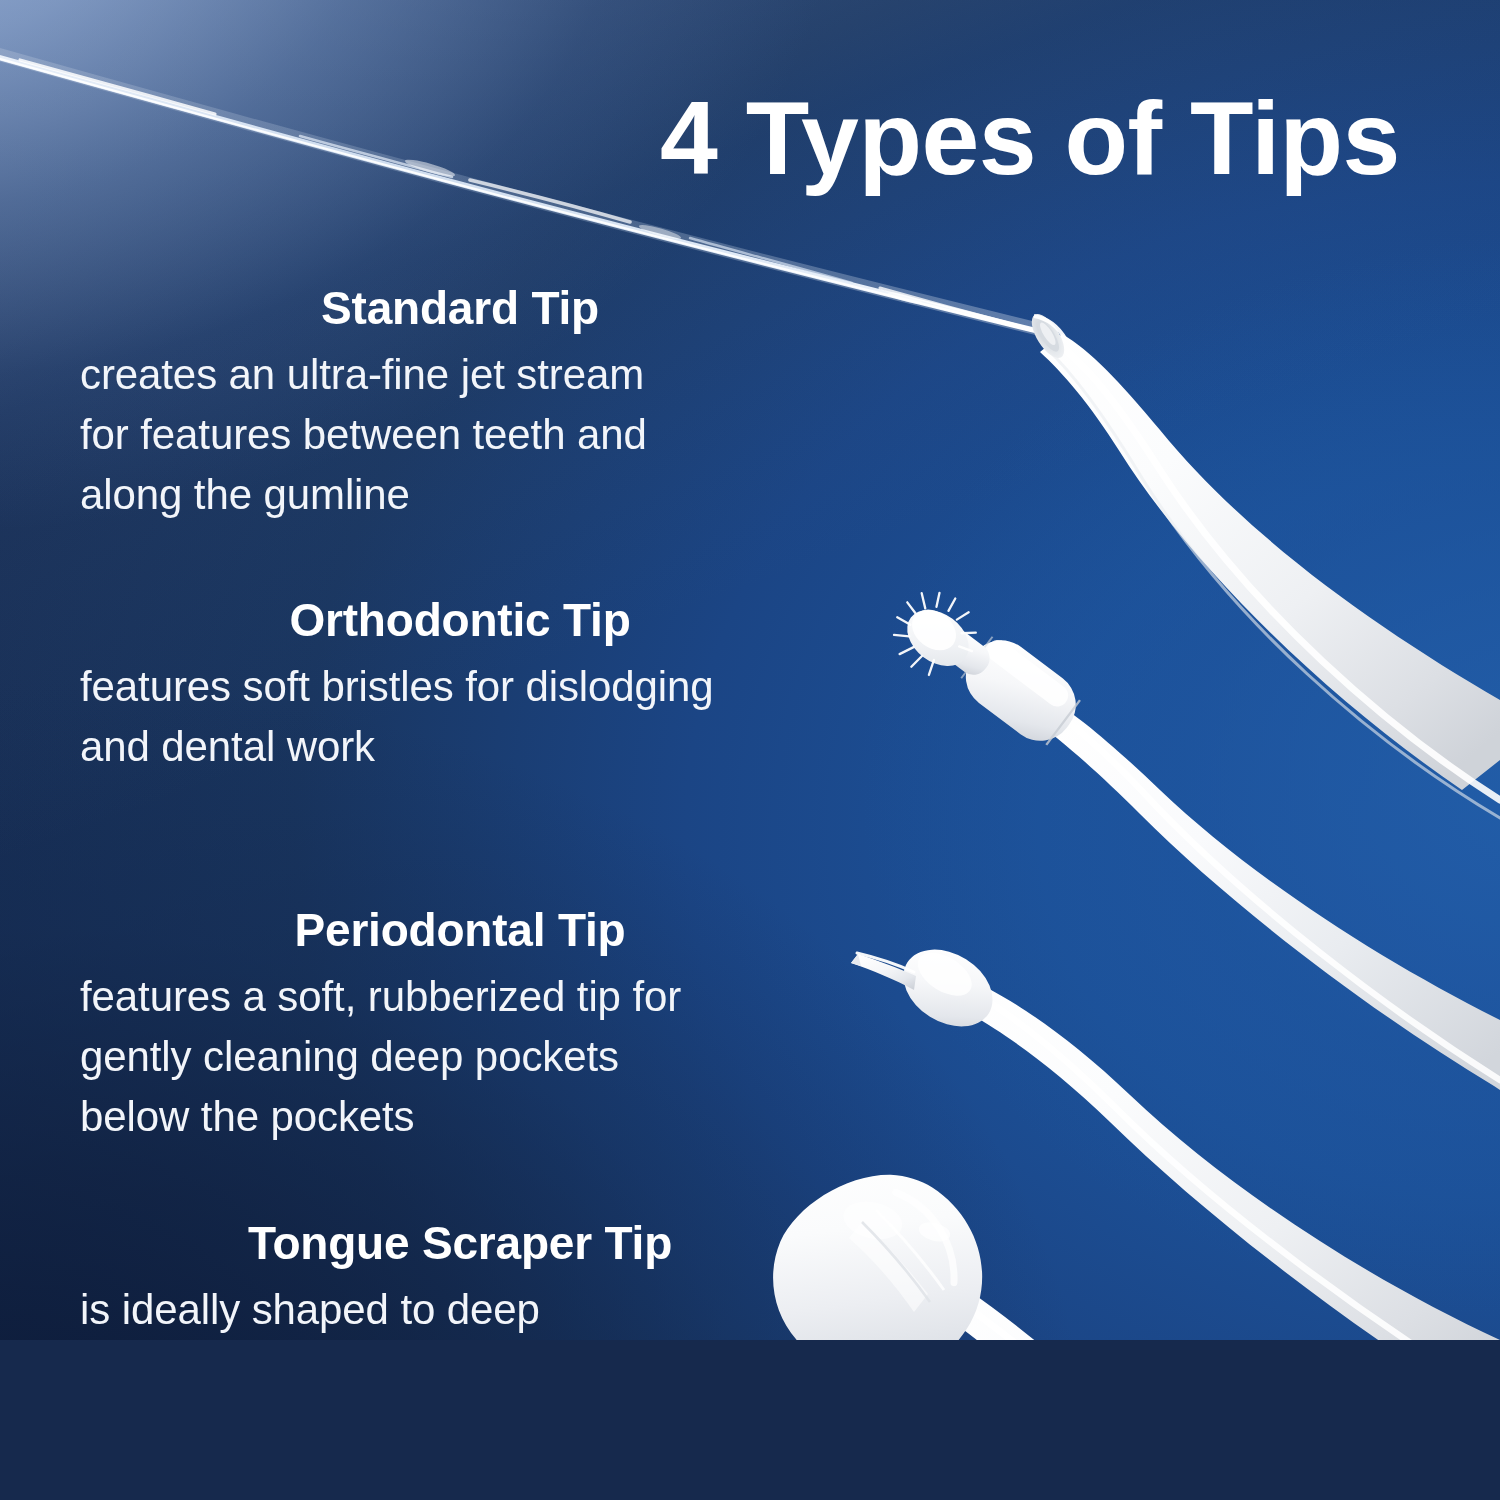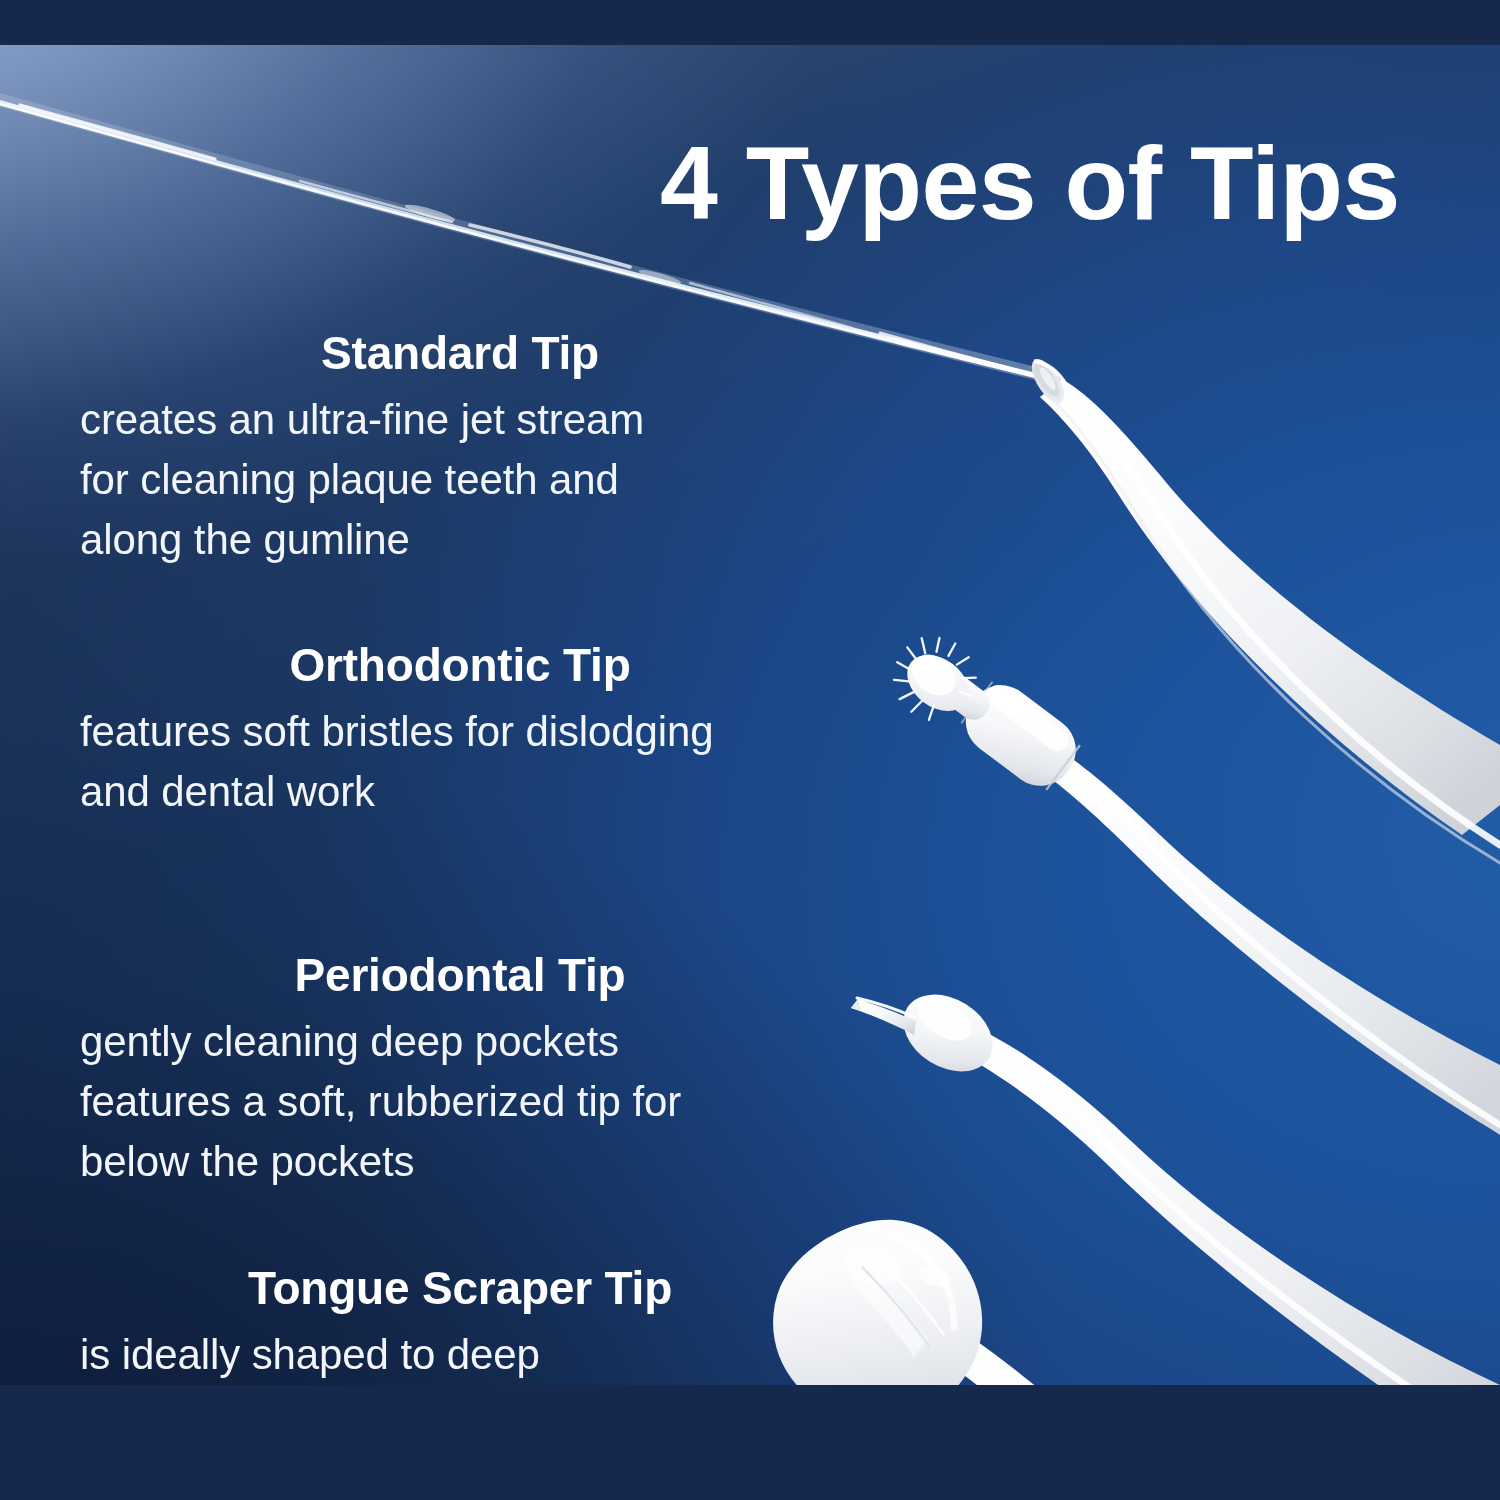--- a/index.html
+++ b/index.html
@@ -7,21 +7,20 @@
     padding: 0;
     background: #16294d;
   }
   #stage {
     position: relative;
     width: 1500px;
     height: 1340px;
     overflow: hidden;
     font-family: "Liberation Sans", sans-serif;
     background: #c2410c;
-    margin-top: 45px;
   }
 
   
   .bg-base {
     position: absolute;
     inset: 0;
     background:
       radial-gradient(118% 105% at 100% 62%, #2058a6 0%, #1c5199 26%, #1b4585 46%, #19355f 68%, #16294d 100%);
   }
   .bg-topleft-glow {
@@ -262,38 +261,38 @@
       <path d="M 876,1210 C 898,1232 924,1262 944,1290" stroke="#ffffff" stroke-width="3" fill="none" opacity="0.8"></path>
     </g>
   </svg>
 
   <div class="title">4 Types of Tips</div>
 
   <div class="block" id="blk0">
     <div class="head">Standard Tip</div>
     <div class="body">
       <span class="ln">creates an ultra-fine jet stream</span>
-      <span class="ln">for cleaning plaque teeth and</span>
+      <span class="ln">for features between teeth and</span>
       <span class="ln">along the gumline</span>
     </div>
   </div>
 
   <div class="block" id="blk1">
     <div class="head">Orthodontic Tip</div>
     <div class="body">
       <span class="ln">features soft bristles for dislodging</span>
       <span class="ln">and dental work</span>
     </div>
   </div>
 
   <div class="block" id="blk2">
     <div class="head">Periodontal Tip</div>
     <div class="body">
+      <span class="ln">features a soft, rubberized tip for</span>
       <span class="ln">gently cleaning deep pockets</span>
-      <span class="ln">features a soft, rubberized tip for</span>
       <span class="ln">below the pockets</span>
     </div>
   </div>
 
   <div class="block" id="blk3">
     <div class="head">Tongue Scraper Tip</div>
     <div class="body">
       <span class="ln">is ideally shaped to deep</span>
       <span class="ln">the tongue</span>
     </div>

